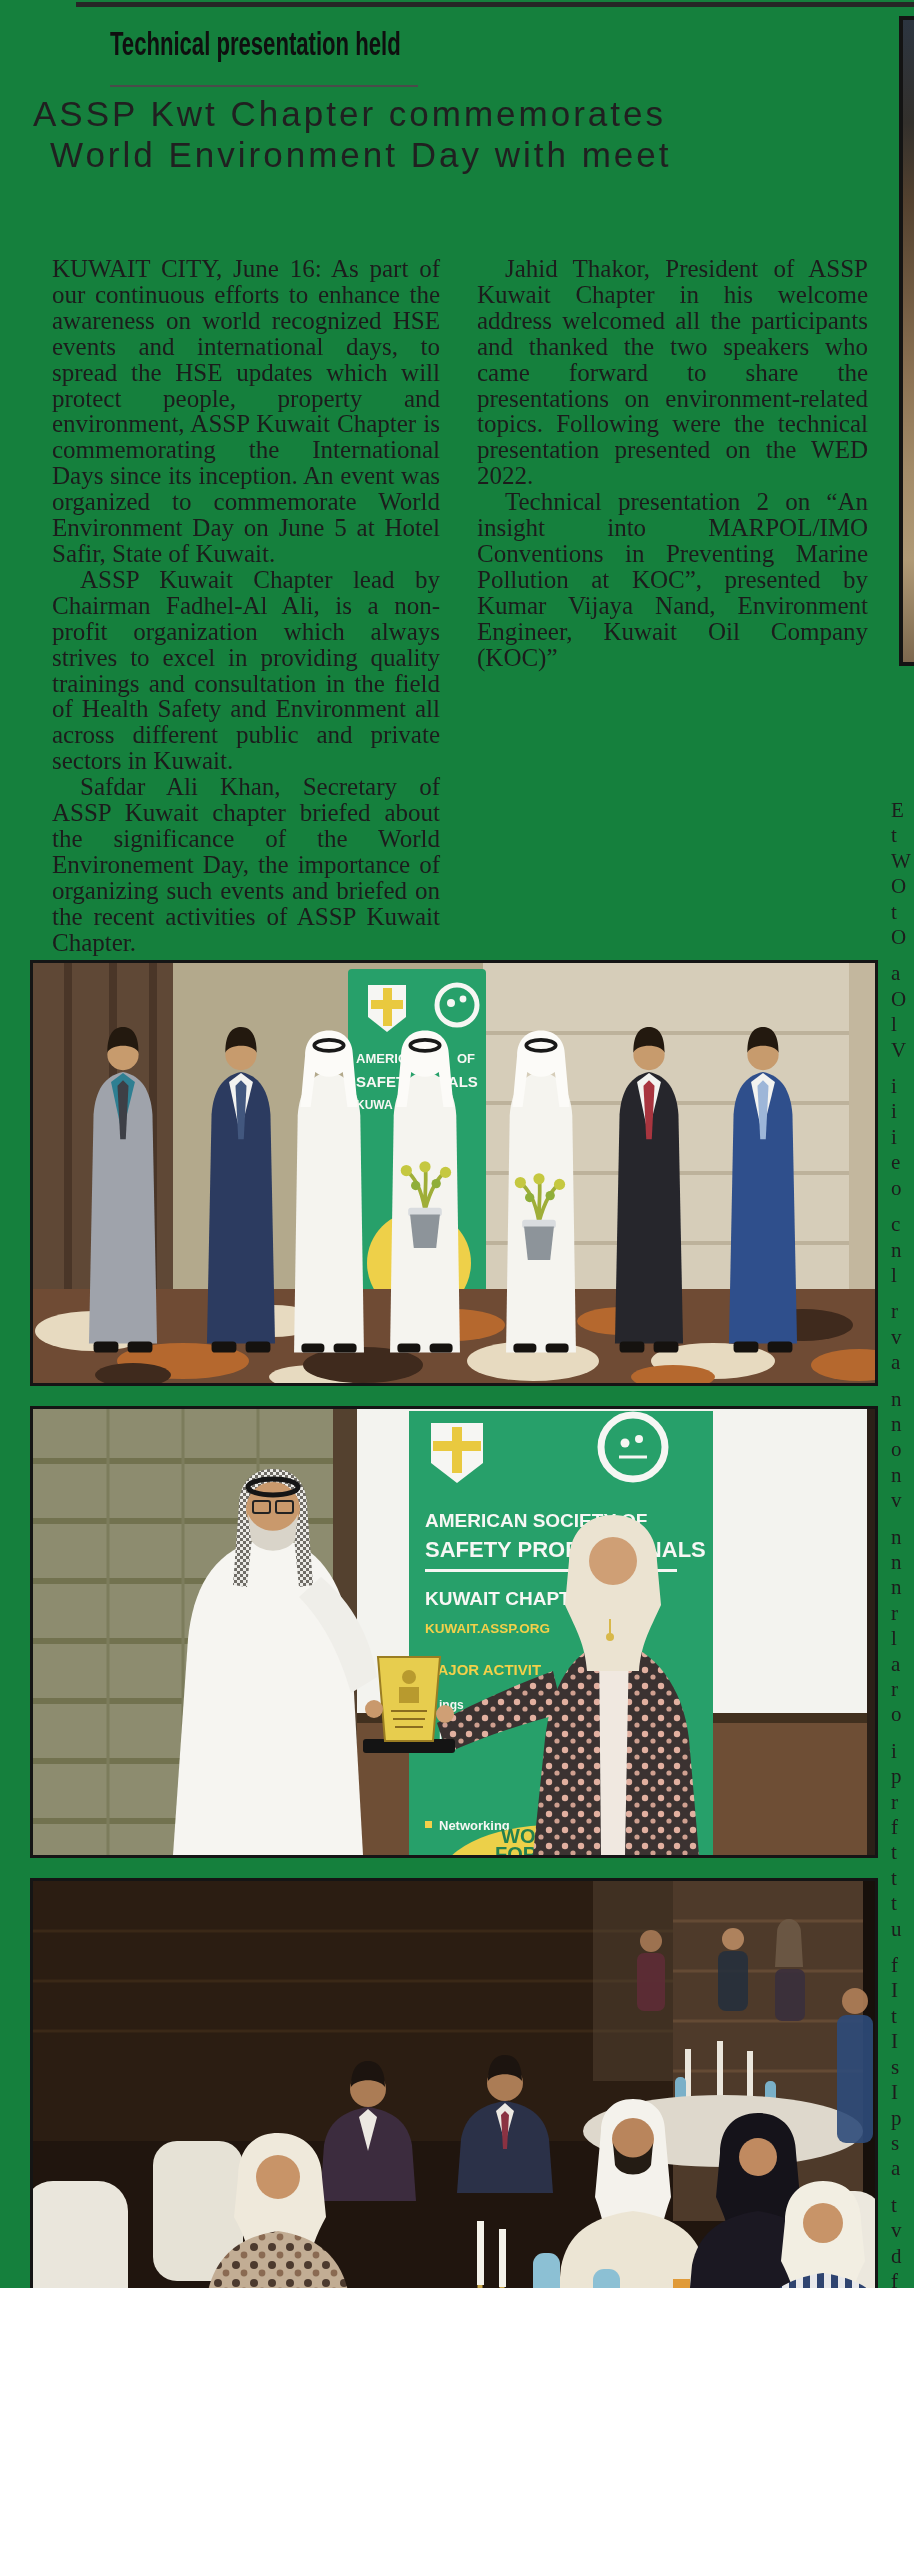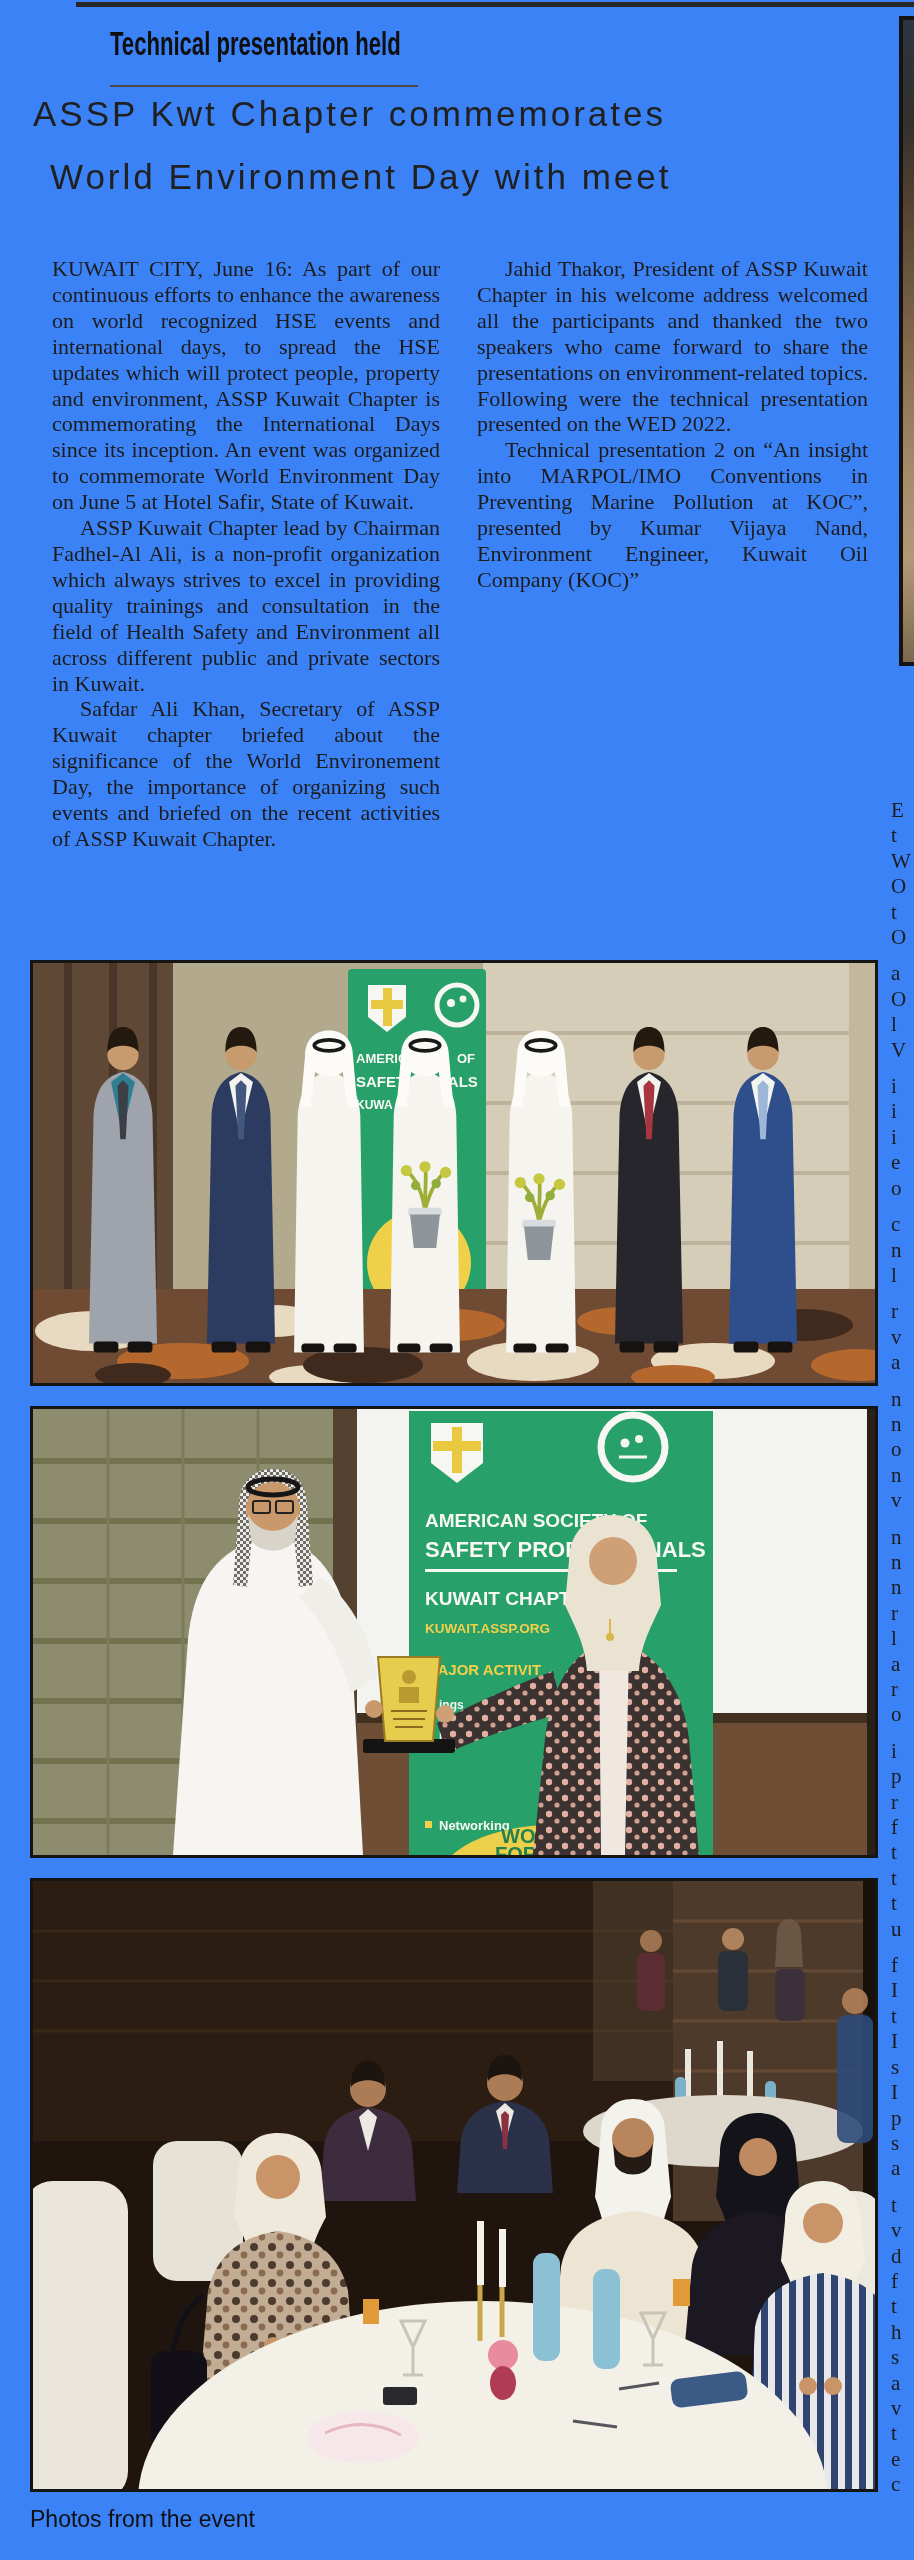--- a/index.html
+++ b/index.html
@@ -1,28 +1,28 @@
 <!DOCTYPE html>
 <html><head>
 <meta charset="utf-8">
 <style>
   html,body{margin:0;padding:0;background:#ffffff}
-  .page{position:relative;width:914px;height:2560px;background:#3b82f6;overflow:hidden;
+  .page{position:relative;width:914px;height:2288px;background:#15803d;overflow:hidden;
         font-family:"Liberation Serif",serif;color:#1c1c1c}
   .abs{position:absolute}
   .top-rule{left:76px;top:2px;width:838px;height:5px;background:#262626}
   .kicker{left:110px;top:24px;width:480px;transform:scaleX(.65);transform-origin:left top;
           font-family:"Liberation Sans",sans-serif;font-weight:700;font-size:34px;
           white-space:nowrap;color:#0f0f0f}
   .kicker-rule{left:110px;top:85px;width:308px;height:2px;background:#4a4a4a}
   .headline{font-family:Liberation Sans, sans-serif;font-weight:400;font-size:35px;
             letter-spacing:3px;color:#202020;white-space:nowrap}
   .h-line1{left:33px;top:94px}
-  .h-line2{left:50px;top:157px}
-  .col{top:256px;font-size:22px;line-height:25.9px;text-align:justify}
+  .h-line2{left:50px;top:135px}
+  .col{top:256px;font-size:25px;line-height:25.9px;text-align:justify}
   .col-left{left:52px;width:388px}
   .col-right{left:477px;width:391px}
   .col p{margin:0;padding:0}
   .col p.indent{text-indent:28px}
   .photo{left:30px;width:848px;border:3px solid #151515;box-sizing:border-box;background:#d8d2c6;overflow:hidden}
   .photo svg{display:block;width:100%;height:100%}
   #photo1{top:960px;height:426px}
   #photo2{top:1406px;height:452px}
   #photo3{top:1878px;height:614px}
   .caption{left:30px;top:2506px;width:520px;text-align:left;

